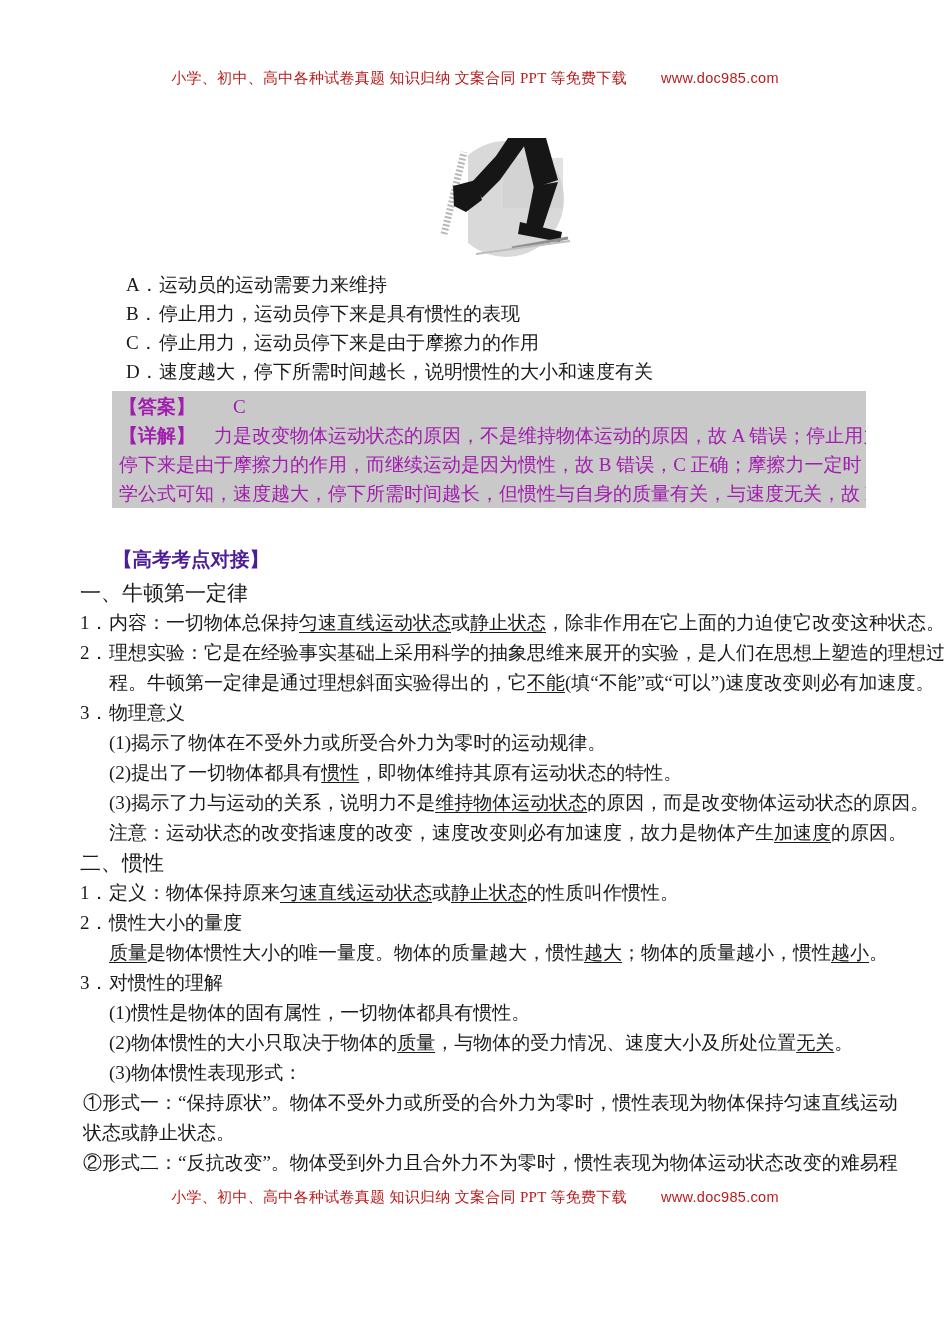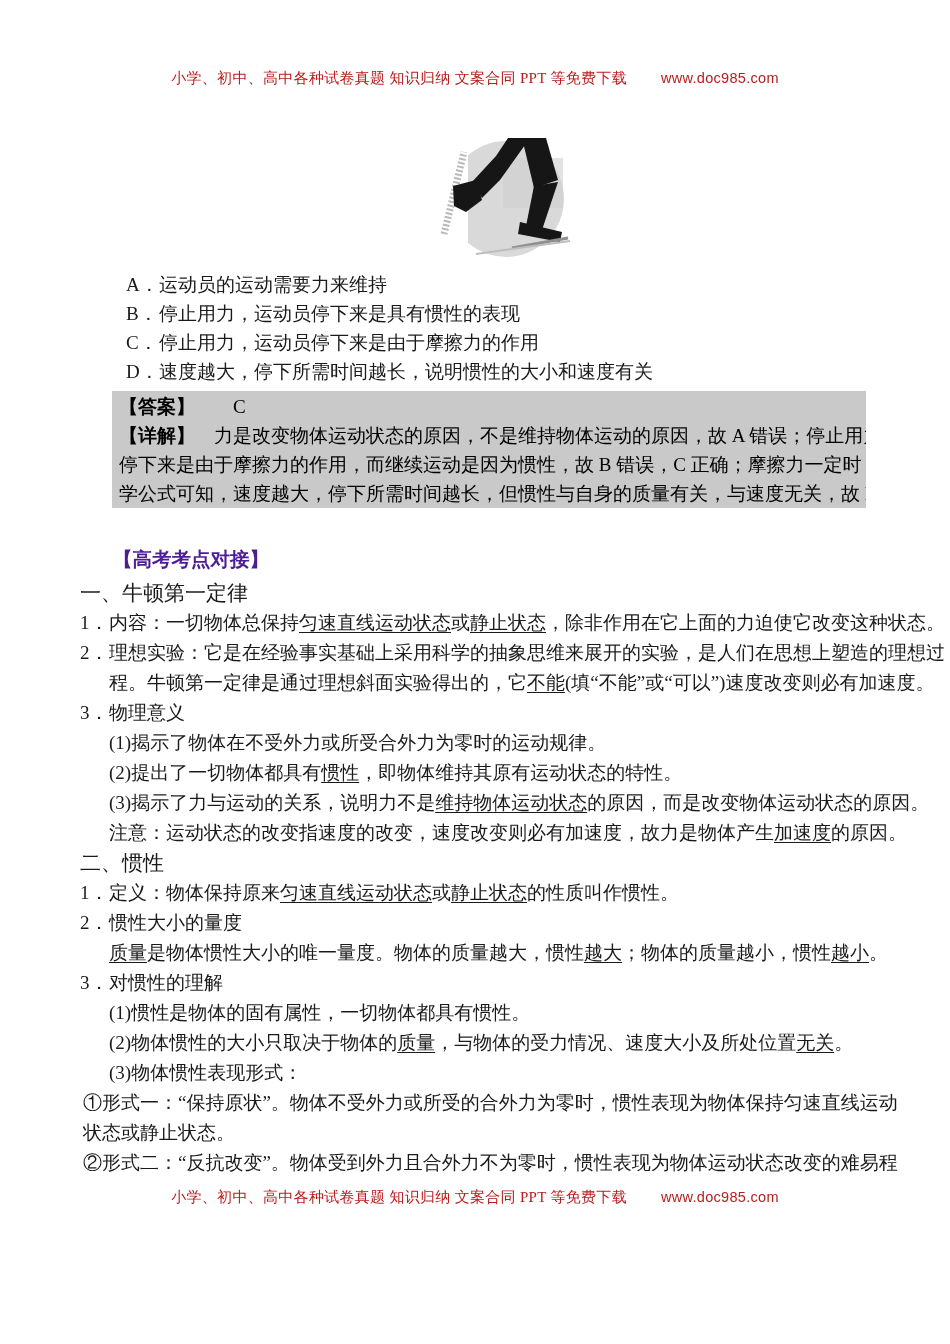--- a/index.html
+++ b/index.html
@@ -13,21 +13,21 @@
   }
   .runhead .site{margin-left:34px;font-family:"Liberation Sans","DejaVu Sans",sans-serif;font-size:14.5px;}
   .header{top:69px;}
   .footer{top:1188px;}
   .figure{position:absolute;left:420px;top:138px;width:152px;height:124px;}
   .options{position:absolute;left:126px;top:270px;font-size:19px;}
   .option{height:29px;line-height:29px;white-space:nowrap;}
   .option .olabel{display:inline-block;min-width:33px;}
   .answer-box{
     position:absolute;left:112px;top:391px;width:754px;height:117px;box-sizing:border-box;
-    background:#c9c9c9;color:#000000;font-size:19px;padding:1px 7px 0 7px;overflow:hidden;
+    background:#c9c9c9;color:#a21caf;font-size:19px;padding:1px 7px 0 7px;overflow:hidden;
   }
   .ans-line{height:29px;line-height:29px;white-space:nowrap;}
   .ans-label{font-weight:bold;}
   .ans-value{margin-left:38px;}
   .exp-line{height:29px;line-height:29px;white-space:nowrap;}
   .exp-line .ans-label{margin-right:0;}
   .section-head{
     position:absolute;left:113px;top:546px;font-size:19.5px;font-weight:bold;color:#4c1d95;
     white-space:nowrap;
   }

